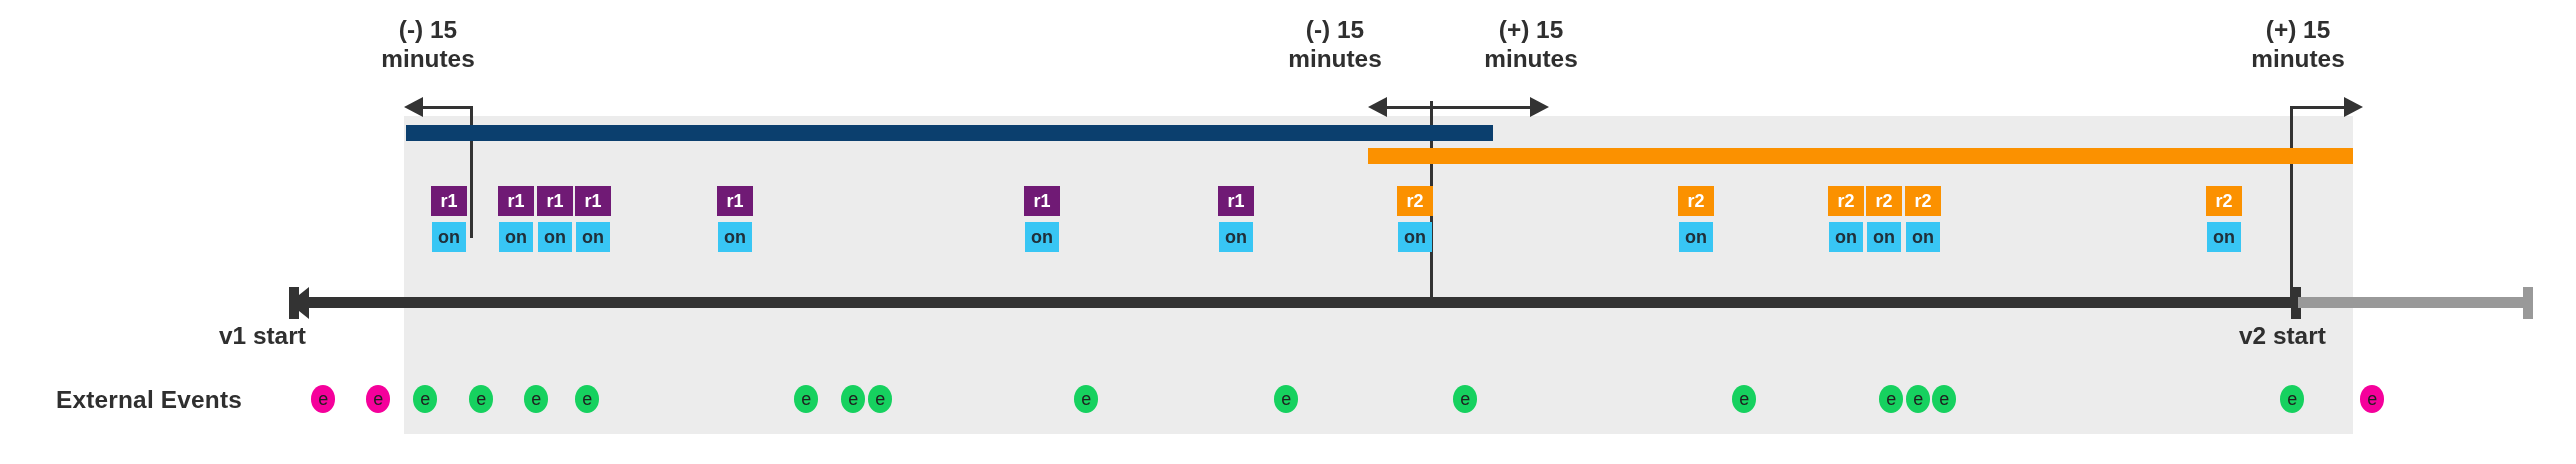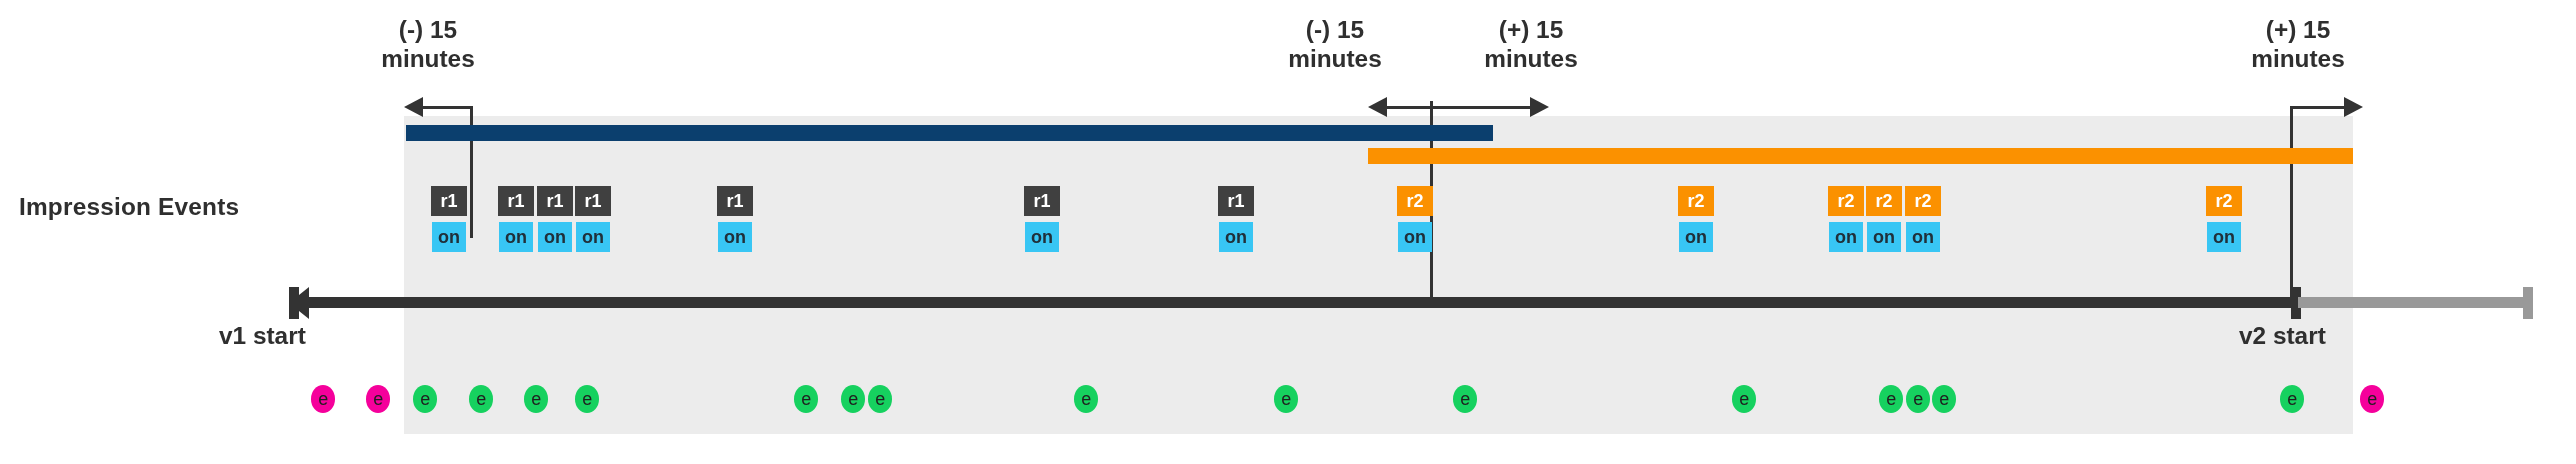--- a/index.html
+++ b/index.html
@@ -58,21 +58,21 @@
   .chip {
     position: absolute;
     height: 30px;
     display: flex;
     align-items: center;
     justify-content: center;
     font-size: 18px;
     font-weight: 700;
     line-height: 1;
   }
-  .chip.r1 { background: #404040; color: #ffffff; }
+  .chip.r1 { background: #701a75; color: #ffffff; }
   .chip.r2 { background: #fb9100; color: #ffffff; }
   .chip.on { background: #38c6f4; color: #20303a; font-weight: 700; }
 
   
   .axis {
     position: absolute;
     height: 11.3px;
   }
   .axis.live   { background: #333333; }
   .axis.future { background: #999999; }
@@ -142,22 +142,22 @@
   .edot.green { background: #16d15f; }
   .edot.pink  { background: #f5009b; }
 </style>
 </head>
 <body>
 
 <div id="stage">
 
   <div class="band" style="left:404px; top:116px; width:1949px; height:318px;"></div>
 
-  <div class="row-label" style="left:19px; top:193px;">Impression Events</div>
-
+
+  <div class="row-label" style="left:56px; top:386px;">External Events</div>
 
   <div class="callout" style="left:334px; top:16px; width:188px;">
     <div>(-) 15</div>
     <div>minutes</div>
   </div>
   <div class="vline" style="left:470px; top:106px; height:132px;"></div>
   <div class="hline" style="left:423px; top:106px; width:50px;"></div>
   <div class="arrow-left" style="left:404px; top:97px;"></div>
 
   <div class="callout" style="left:1241px; top:16px; width:188px;">

